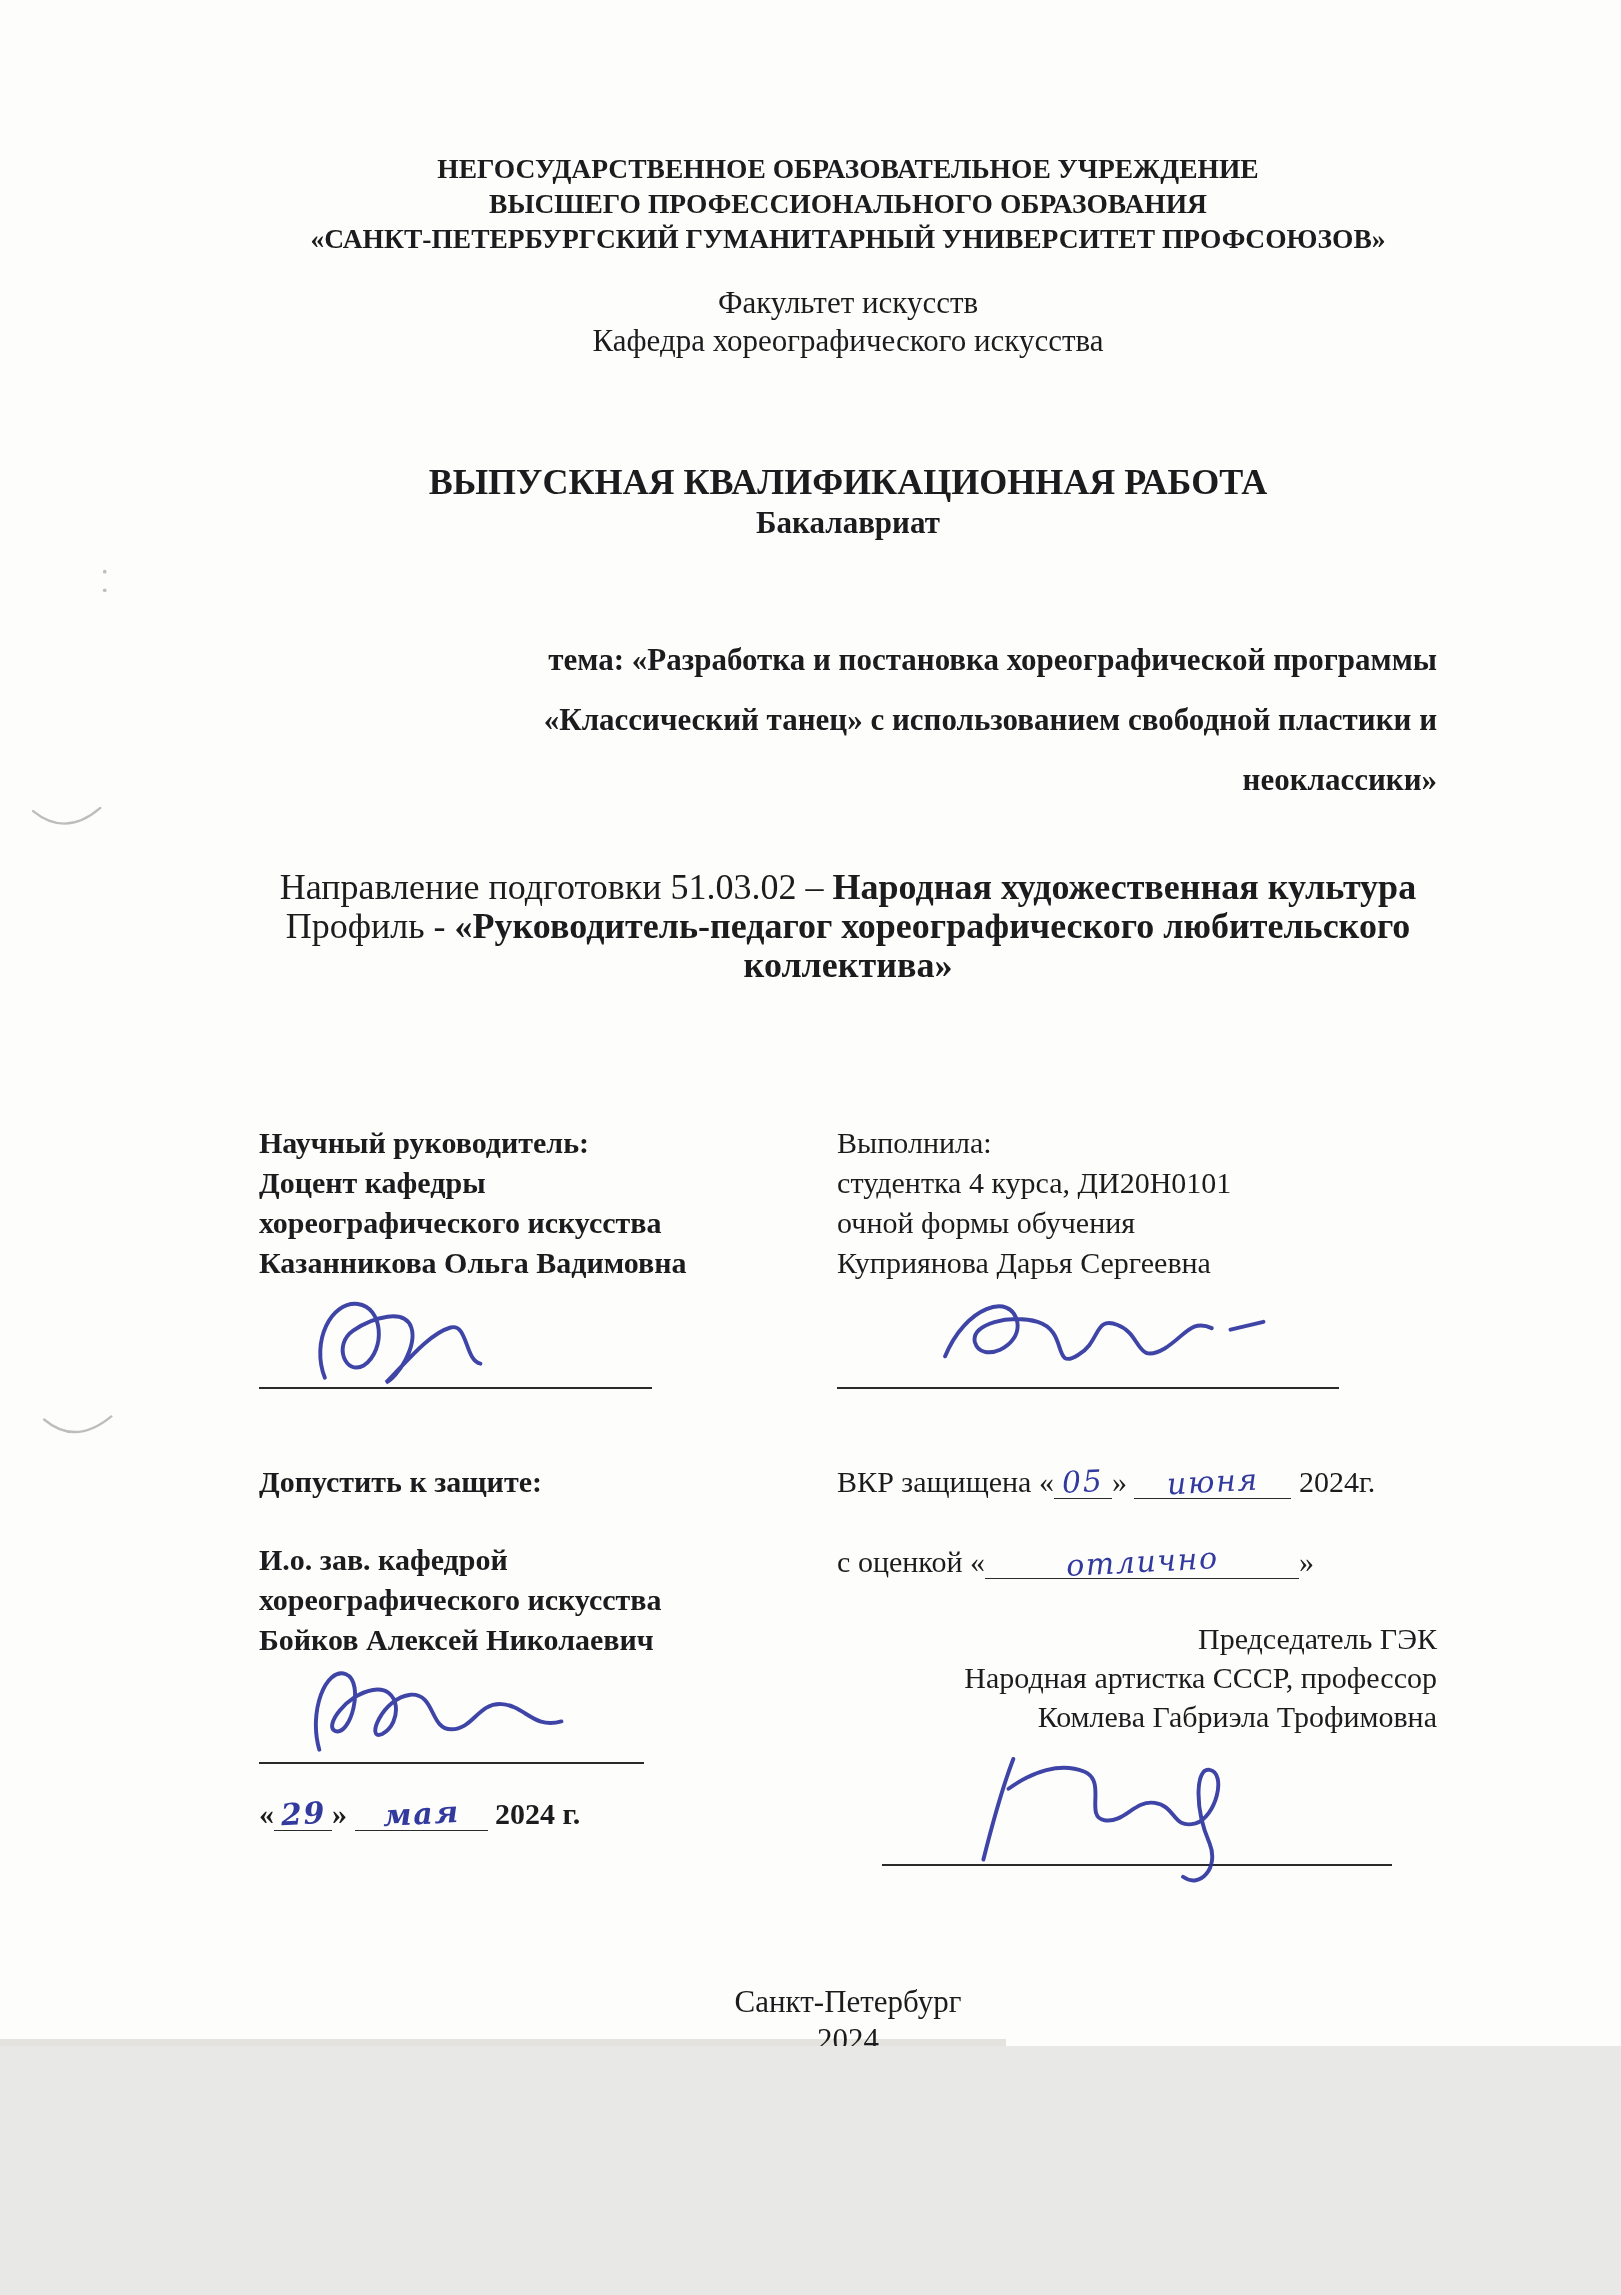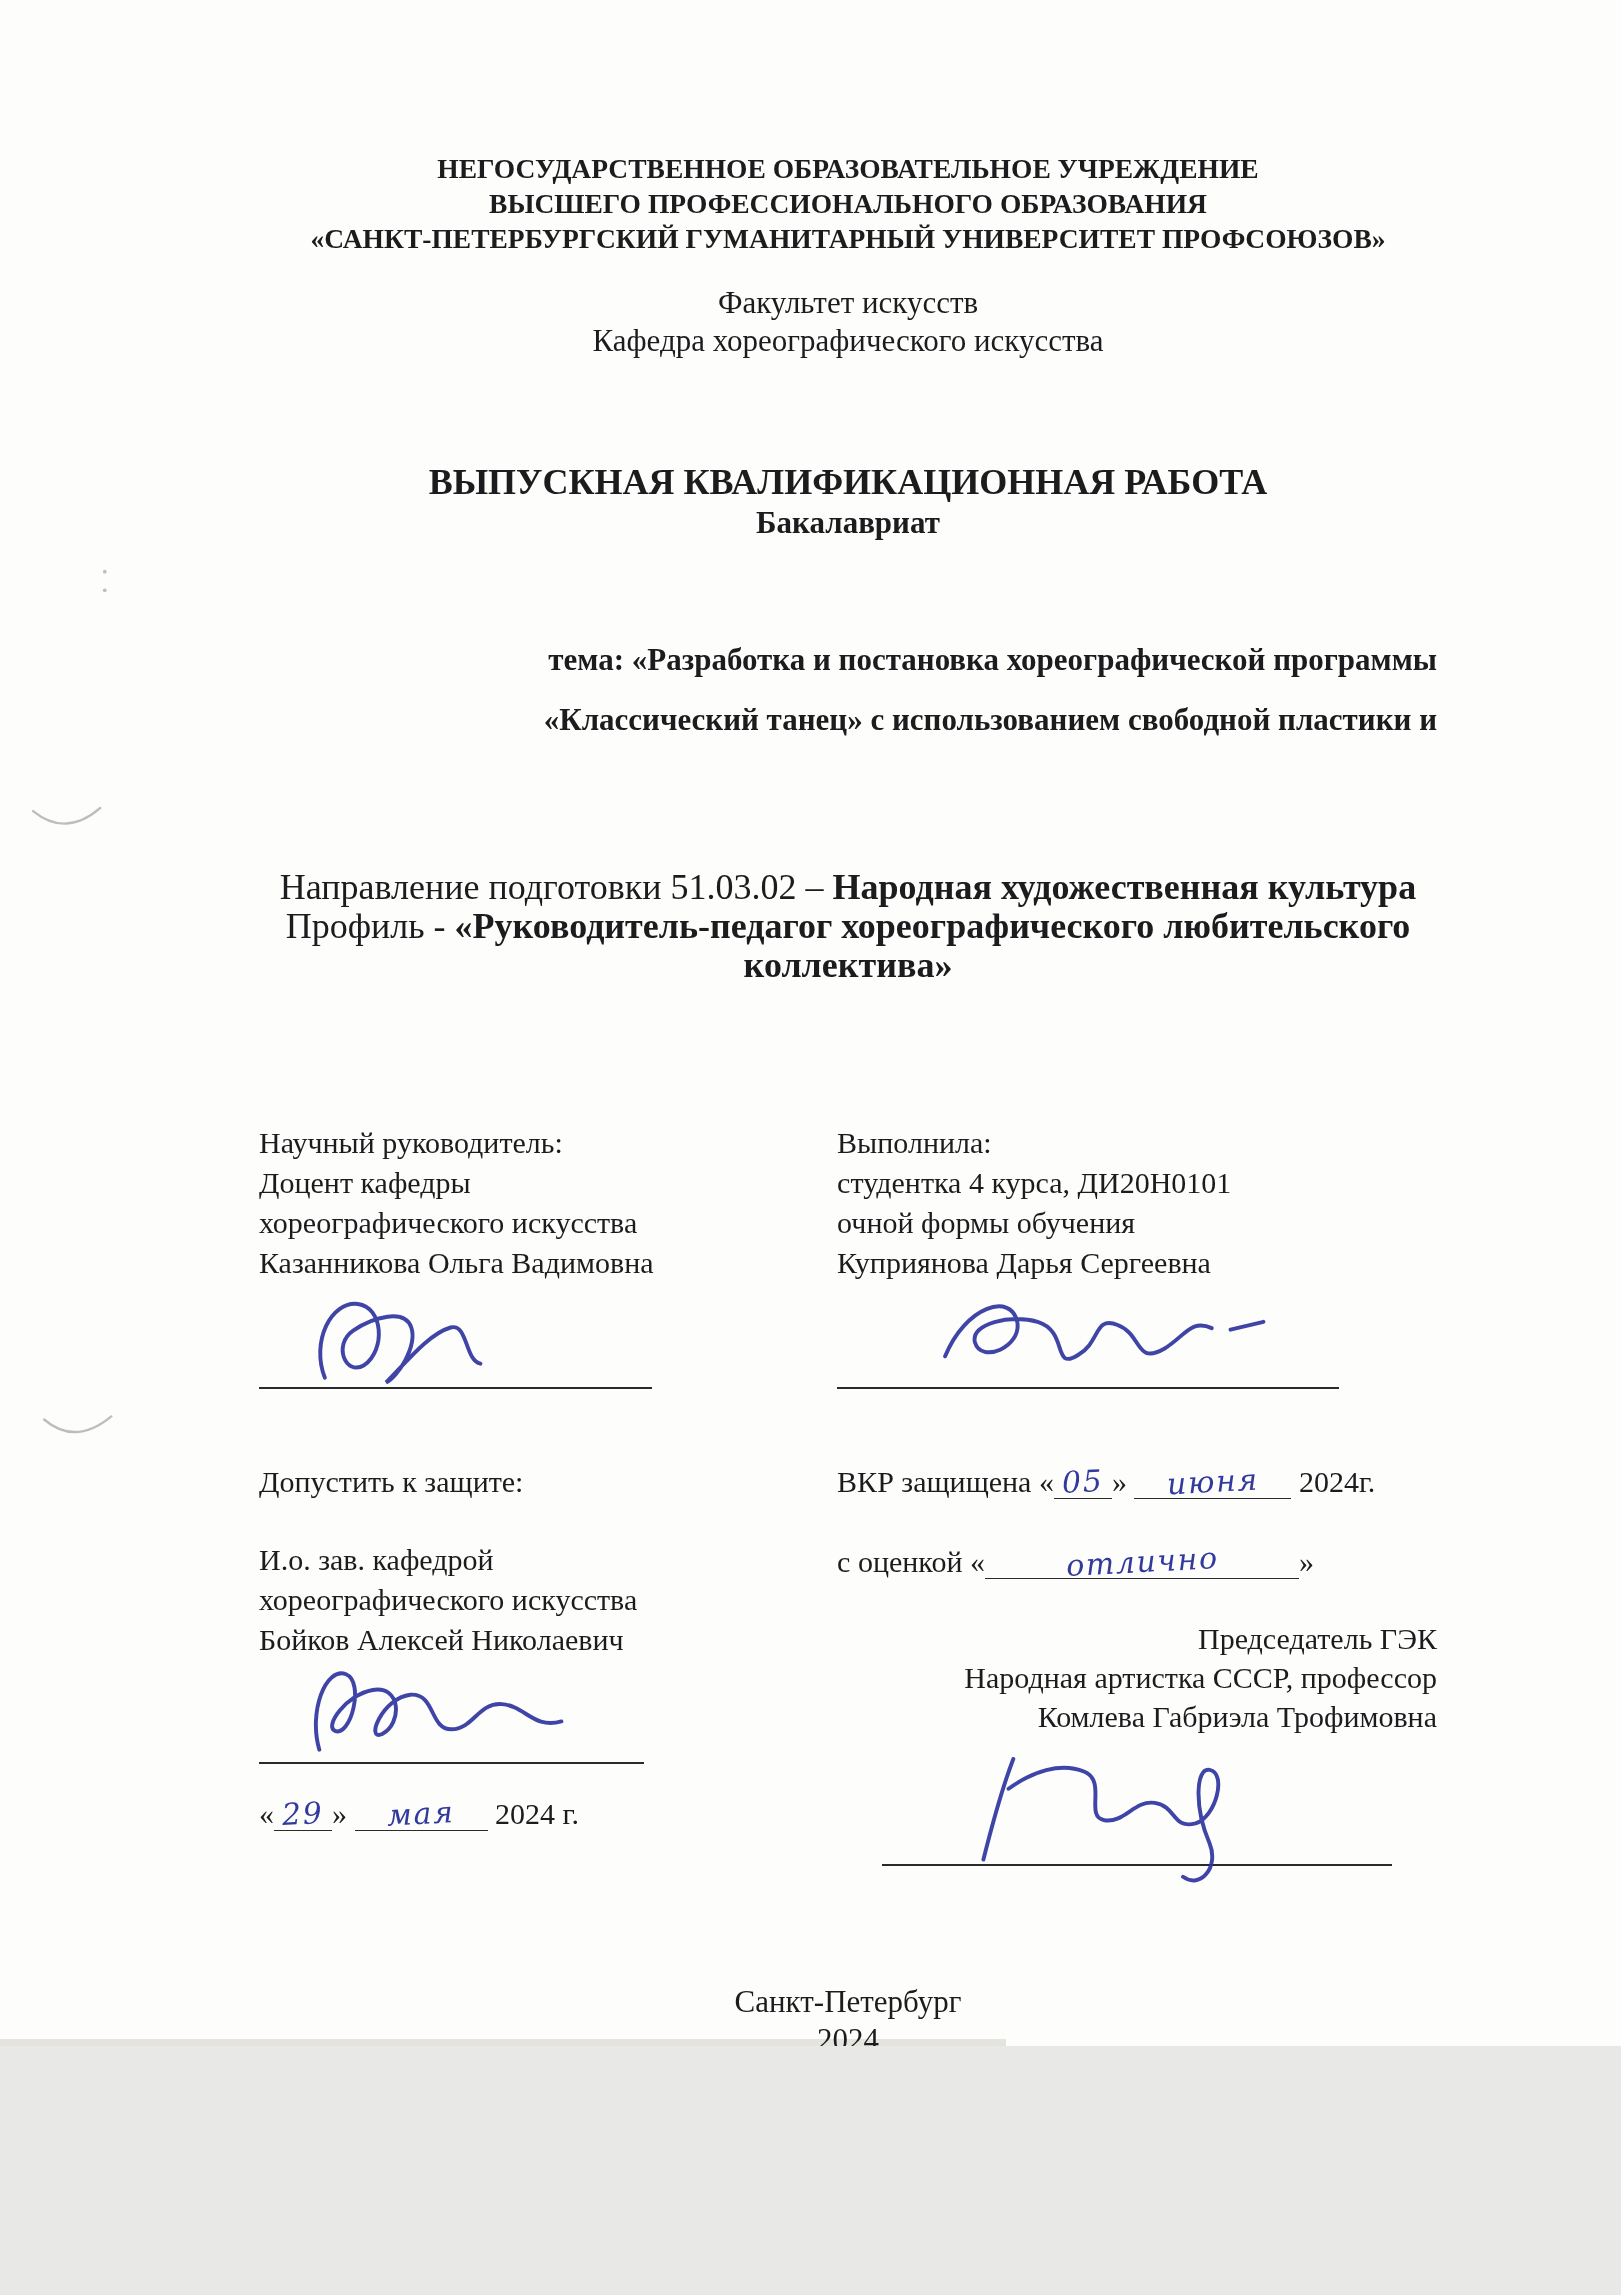--- a/index.html
+++ b/index.html
@@ -21,21 +21,21 @@
   .faculty-block { top:284px; font-size:31px; line-height:38px; }
   .title-block { top:462px; }
   .work-type { font-size:36px; font-weight:bold; line-height:41px;text-align:center; }
   .degree { font-size:31px; font-weight:bold; line-height:39px; }
   .theme-block { top:630px; font-size:31px; font-weight:bold; line-height:60px;text-align:right; }
   .program-block { top:868px; font-size:36px; line-height:39px; }
 
   .row { display:flex; }
   .row1 { top:1123px; }
   .row2 { top:1462px; }
-  .col-left { width:573px; }
+  .col-left { width:573px;font-weight:bold; }
   .col-right { width:604px; margin-left:9px; }
   .col-line { font-size:30px; line-height:40px; }
 
   .sig-area { position:relative; height:106px; }
   .sig-line { position:absolute; left:0; bottom:0; border-bottom:2.4px solid #2a2a2a; }
   .sig-line.w500 { width:393px; }
   .sig-line.w640 { width:502px; }
   .sig-line.w490 { width:385px; }
   .sig-line.w650 { width:510px; left:50%; transform:translateX(-50%); }
   .sig-svg { position:absolute; pointer-events:none; }
@@ -96,20 +96,21 @@
     </div>
 
     <div class="abs title-block t-center">
       <div class="work-type">ВЫПУСКНАЯ КВАЛИФИКАЦИОННАЯ РАБОТА</div>
       <div class="degree">Бакалавриат</div>
     </div>
 
     <div class="abs theme-block t-center">
       <div><span>тема:</span> <span>«Разработка и постановка хореографической программы</span></div>
       <div>«Классический танец» с использованием свободной пластики и</div>
+      <div>неоклассики»</div>
     </div>
 
     <div class="abs program-block t-center">
       <div><span>Направление подготовки 51.03.02 – </span><span class="bold">Народная художественная культура</span></div>
       <div><span>Профиль - </span><span class="bold">«Руководитель-педагог хореографического любительского коллектива»</span></div>
     </div>
 
     <div class="abs row row1">
       <div class="col-left">
         <div class="col-line">Научный руководитель:</div>

